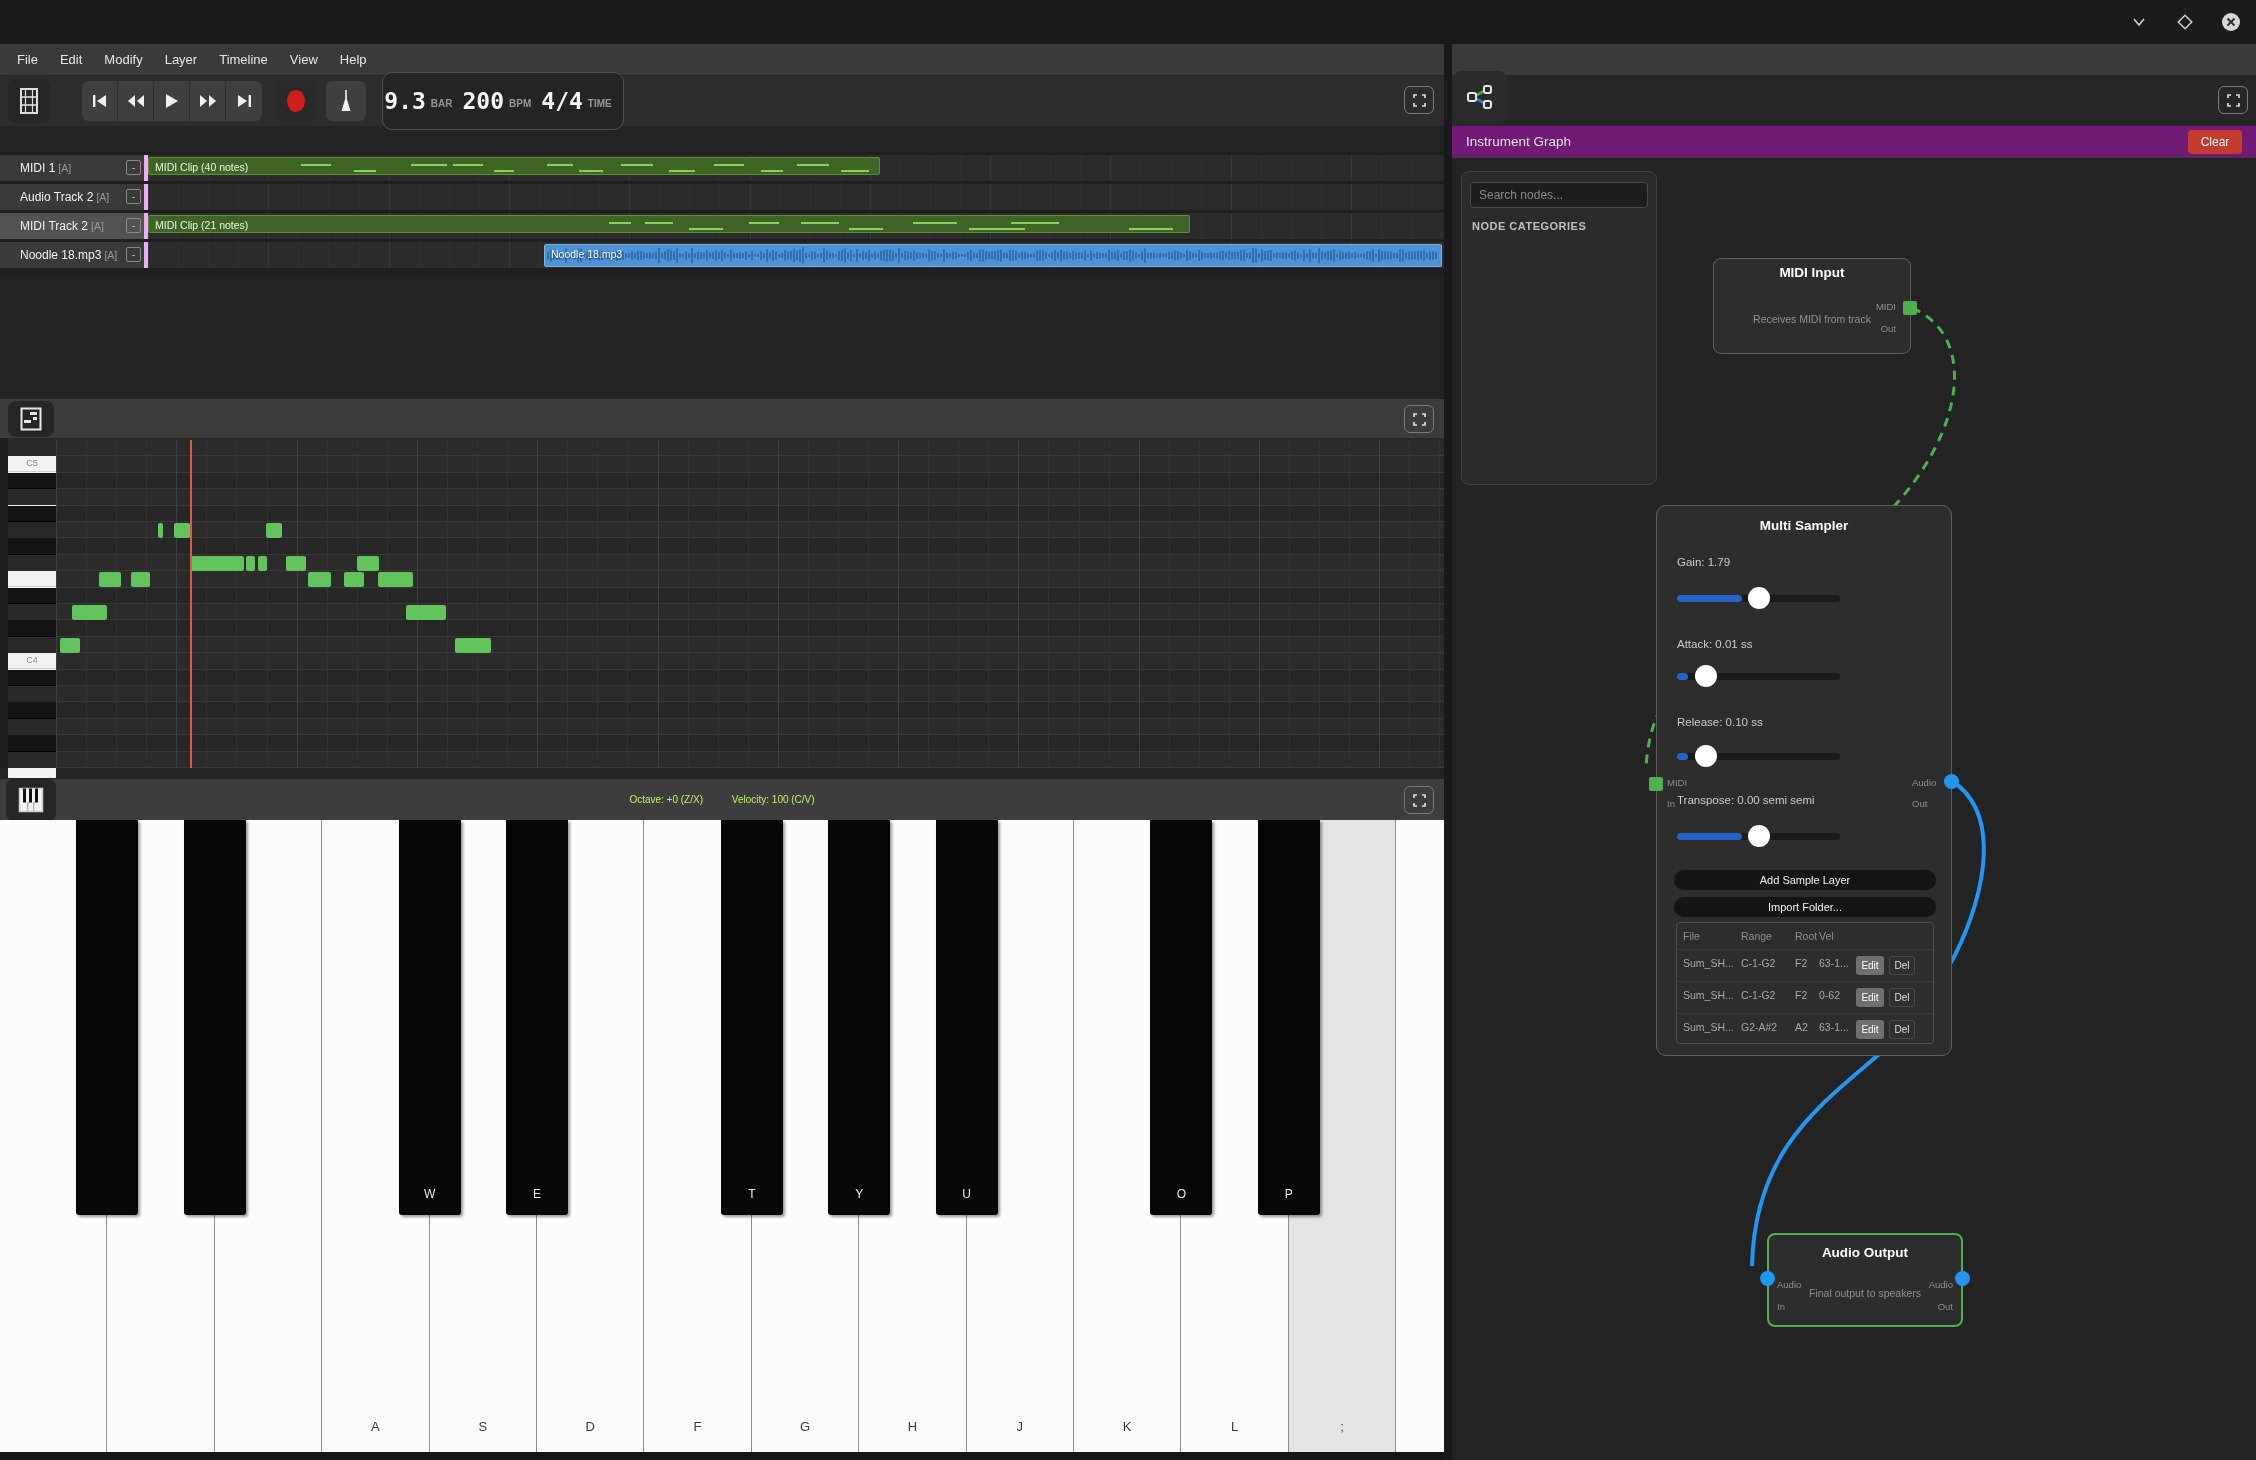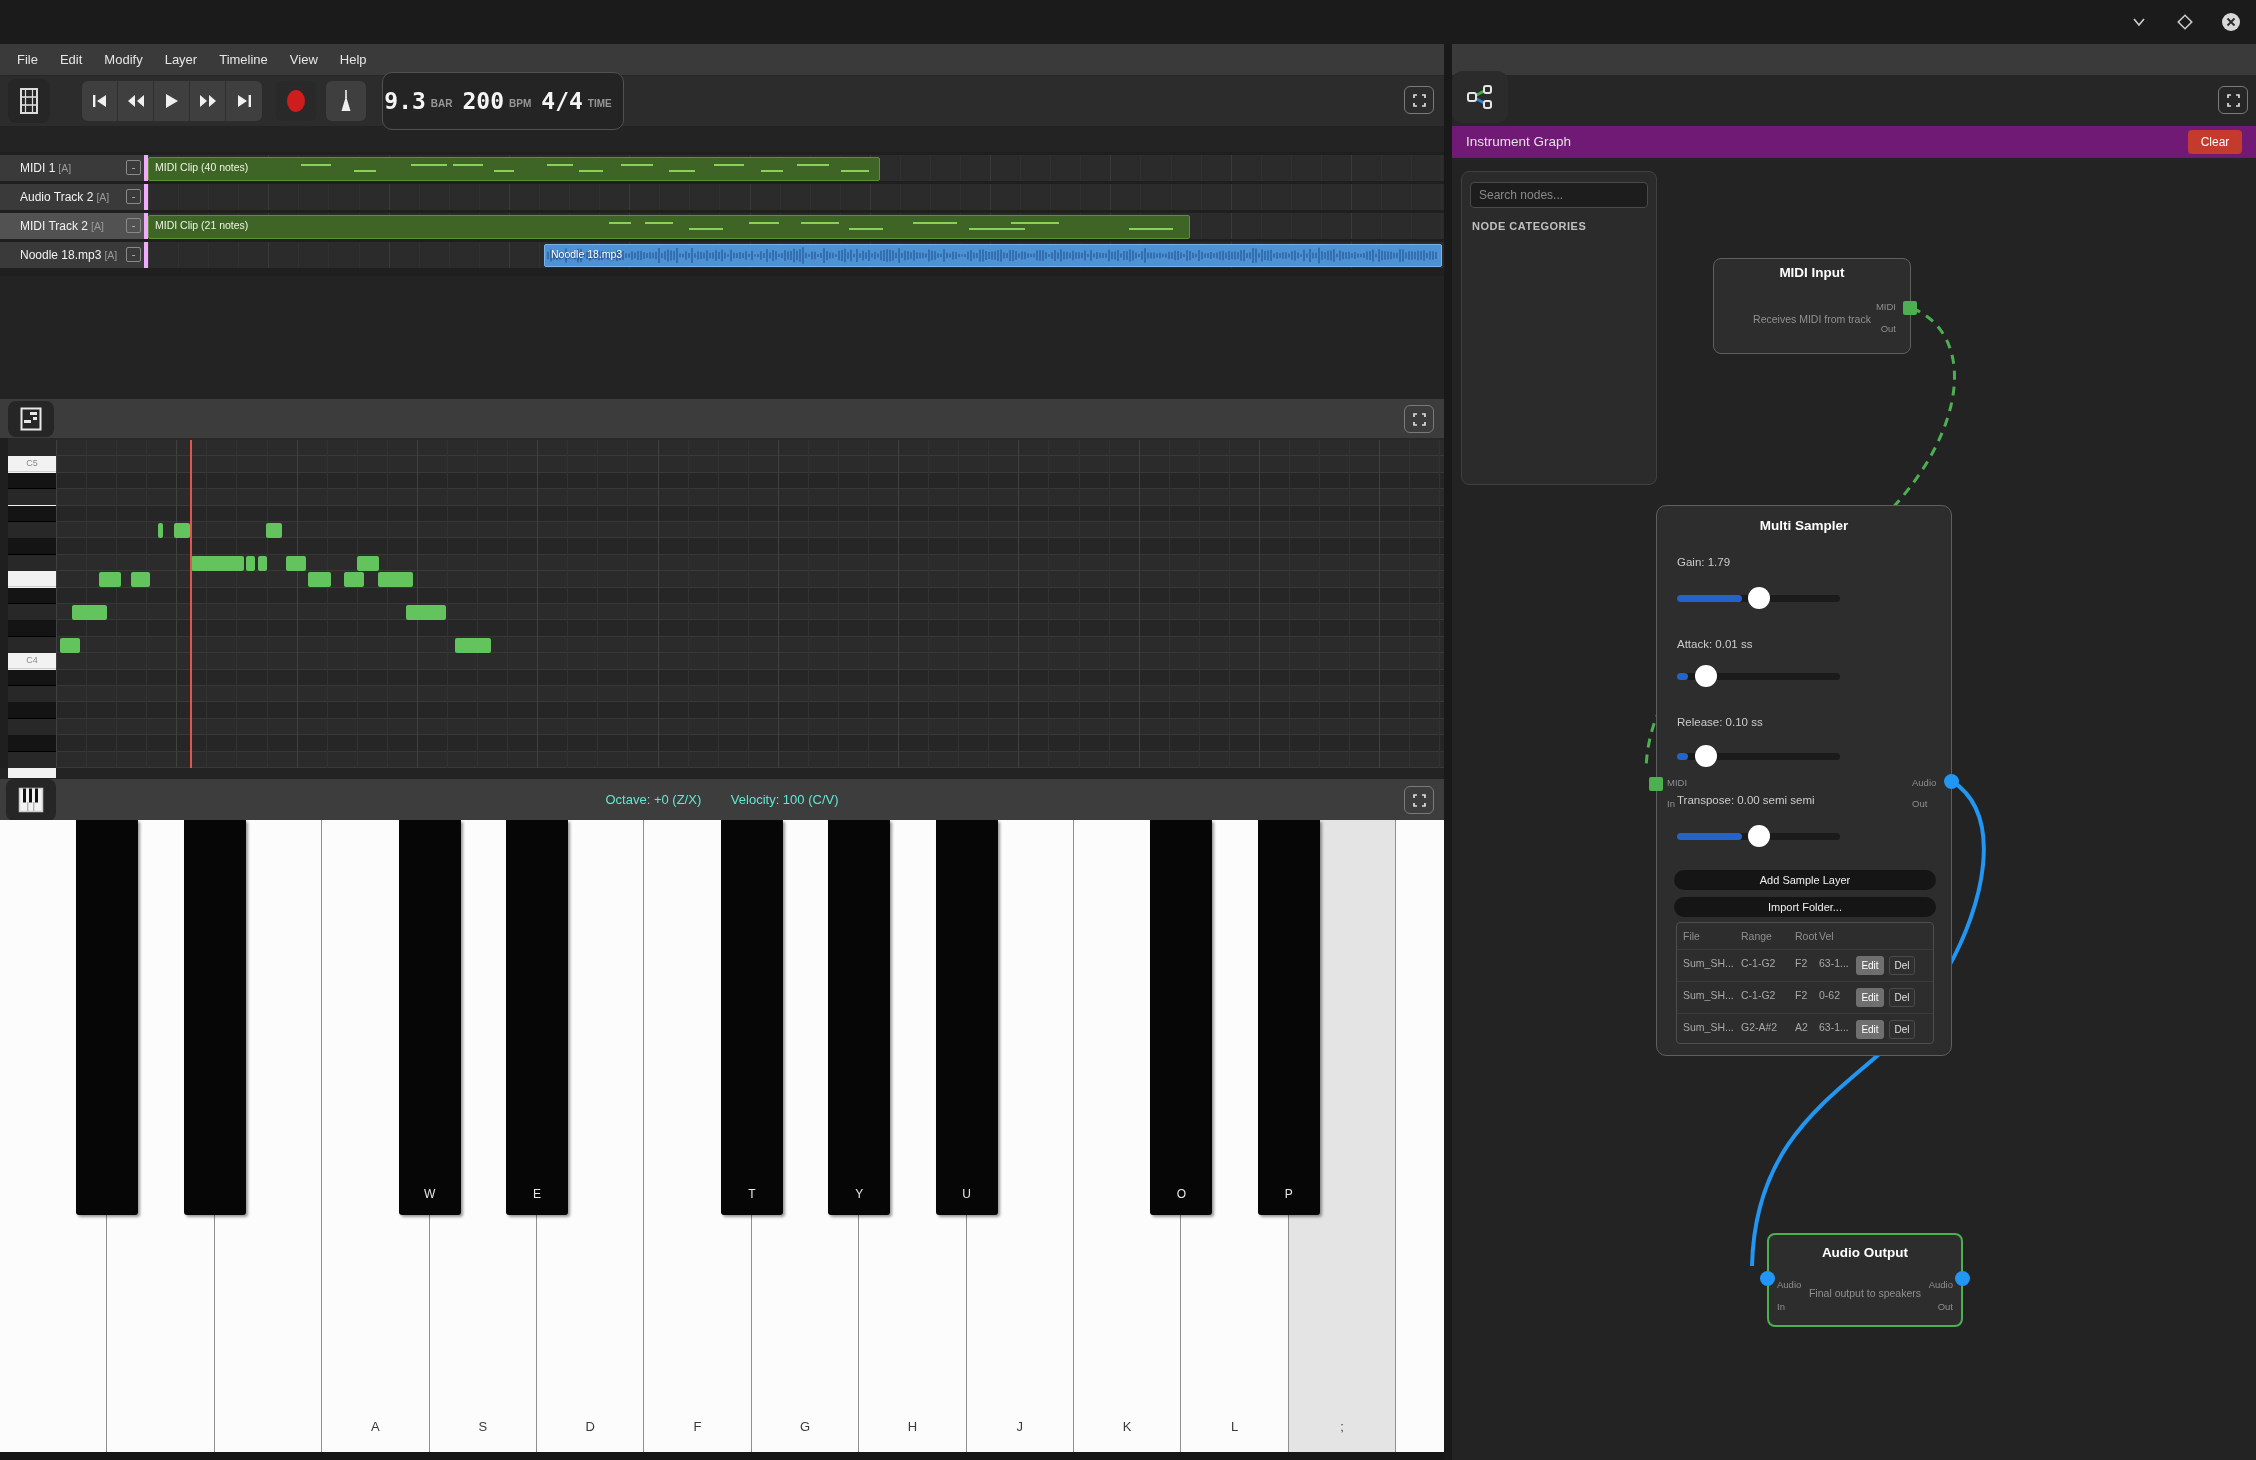--- a/index.html
+++ b/index.html
@@ -56,21 +56,21 @@
   .track-row { position:absolute; left:0; right:0; height:26px; }
   .tlabel { position:absolute; left:0; top:0; width:148px; height:26px; background:#3a3a3a; border-right:4px solid #f0abfc; }
   .tlabel.sel { background:#525252; }
   .tname { position:absolute; left:20px; top:0; line-height:26px; font-size:12px; color:#f2f2f2; white-space:nowrap; }
   .ttag  { font-size:10.5px; color:#9a9a9a; margin-left:3px; }
   .tbox { position:absolute; left:126px; top:5px; width:15px; height:15px; border:1px solid #8a8a8a; border-radius:2px;
           color:#c0c0c0; font-size:11px; line-height:13px; text-align:center; }
   .tlane { position:absolute; left:148px; right:0; top:0; height:26px; background-color:#2b2b2b;
            background-image:repeating-linear-gradient(90deg,#3a3a3a 0 1px,transparent 1px 120.3px),
                             repeating-linear-gradient(90deg,#313131 0 1px,transparent 1px 30.075px); }
-  .clip { position:absolute; top:2px; height:24px; border-radius:2px; }
+  .clip { position:absolute; top:2px; height:18px; border-radius:2px; }
   .clip-midi { background:#3f6526; border:1px solid #5d8f33; }
   .clip-label { position:absolute; left:6px; top:3px; font-size:10.5px; color:#ecf5e2; white-space:nowrap; z-index:2; }
   .clip-dash { position:absolute; height:2px; background:#8ad257; }
   .clip-audio { background:#4e92d6; border:1px solid #7ab2e8; height:23px; }
   .clip-audio .clip-label { color:#fff; text-shadow:0 1px 2px rgba(0,0,30,.5); }
   .wavesvg { position:absolute; left:0; top:0; }
 
   
   .prheader { position:absolute; left:0; top:322px; width:1444px; height:40px; background:#3c3c3c; border-top:1px solid #222; }
   .icon-btn { position:absolute; left:8px; top:2px; width:46px; height:36px; background:#262626; border-radius:8px;
@@ -86,21 +86,21 @@
   .grow { position:absolute; left:0; right:0; border-bottom:1px solid rgba(70,70,70,.55); }
   .grow.w { background:#2b2b2b; } .grow.b { background:#262626; }
   .prlines { position:absolute; inset:0;
              background-image:repeating-linear-gradient(90deg,#404040 0 1px,transparent 1px 120.3px),
                               repeating-linear-gradient(90deg,#323232 0 1px,transparent 1px 30.075px); }
   .note { position:absolute; background:#63c45e; border-radius:2px; z-index:3; }
   .prplayhead { position:absolute; top:0; bottom:0; width:2px; background:#e0564a; z-index:4; }
 
   
   .kbheader { position:absolute; left:0; top:702px; width:1444px; height:42px; background:#3d3d3d; border-top:1px solid #222; }
-  .kbinfo { position:absolute; left:0; right:0; top:0; text-align:center; line-height:42px; font-size:13px; color:#5eead4; }
+  .kbinfo { position:absolute; left:0; right:0; top:0; text-align:center; line-height:42px; font-size:10px; color:#bef264; }
   .kbinfo span { margin:0 13px; }
   .kb-icon-btn { position:absolute; left:6px; top:0; width:50px; height:42px; background:#262626; border-radius:8px;
                  display:flex; align-items:center; justify-content:center; }
   .keyboard { position:absolute; left:0; top:744px; width:1444px; height:632px; background:#fff; overflow:hidden; }
   .wkey { position:absolute; top:0; height:632px; background:#fcfcfc; border-right:1px solid #8f8f8f; }
   .wkey.pressed { background:#e4e4e4; }
   .wlabel { position:absolute; bottom:18px; left:0; right:0; text-align:center; font-size:13px; color:#3a3a3a; }
   .bkey { position:absolute; top:0; width:62px; height:395px; background:#060606; border-radius:0 0 3px 3px; z-index:2;
           box-shadow:2px 2px 3px rgba(0,0,0,.4); }
   .blabel { position:absolute; bottom:14px; left:0; right:0; text-align:center; font-size:12px; color:#e8e8e8; }

